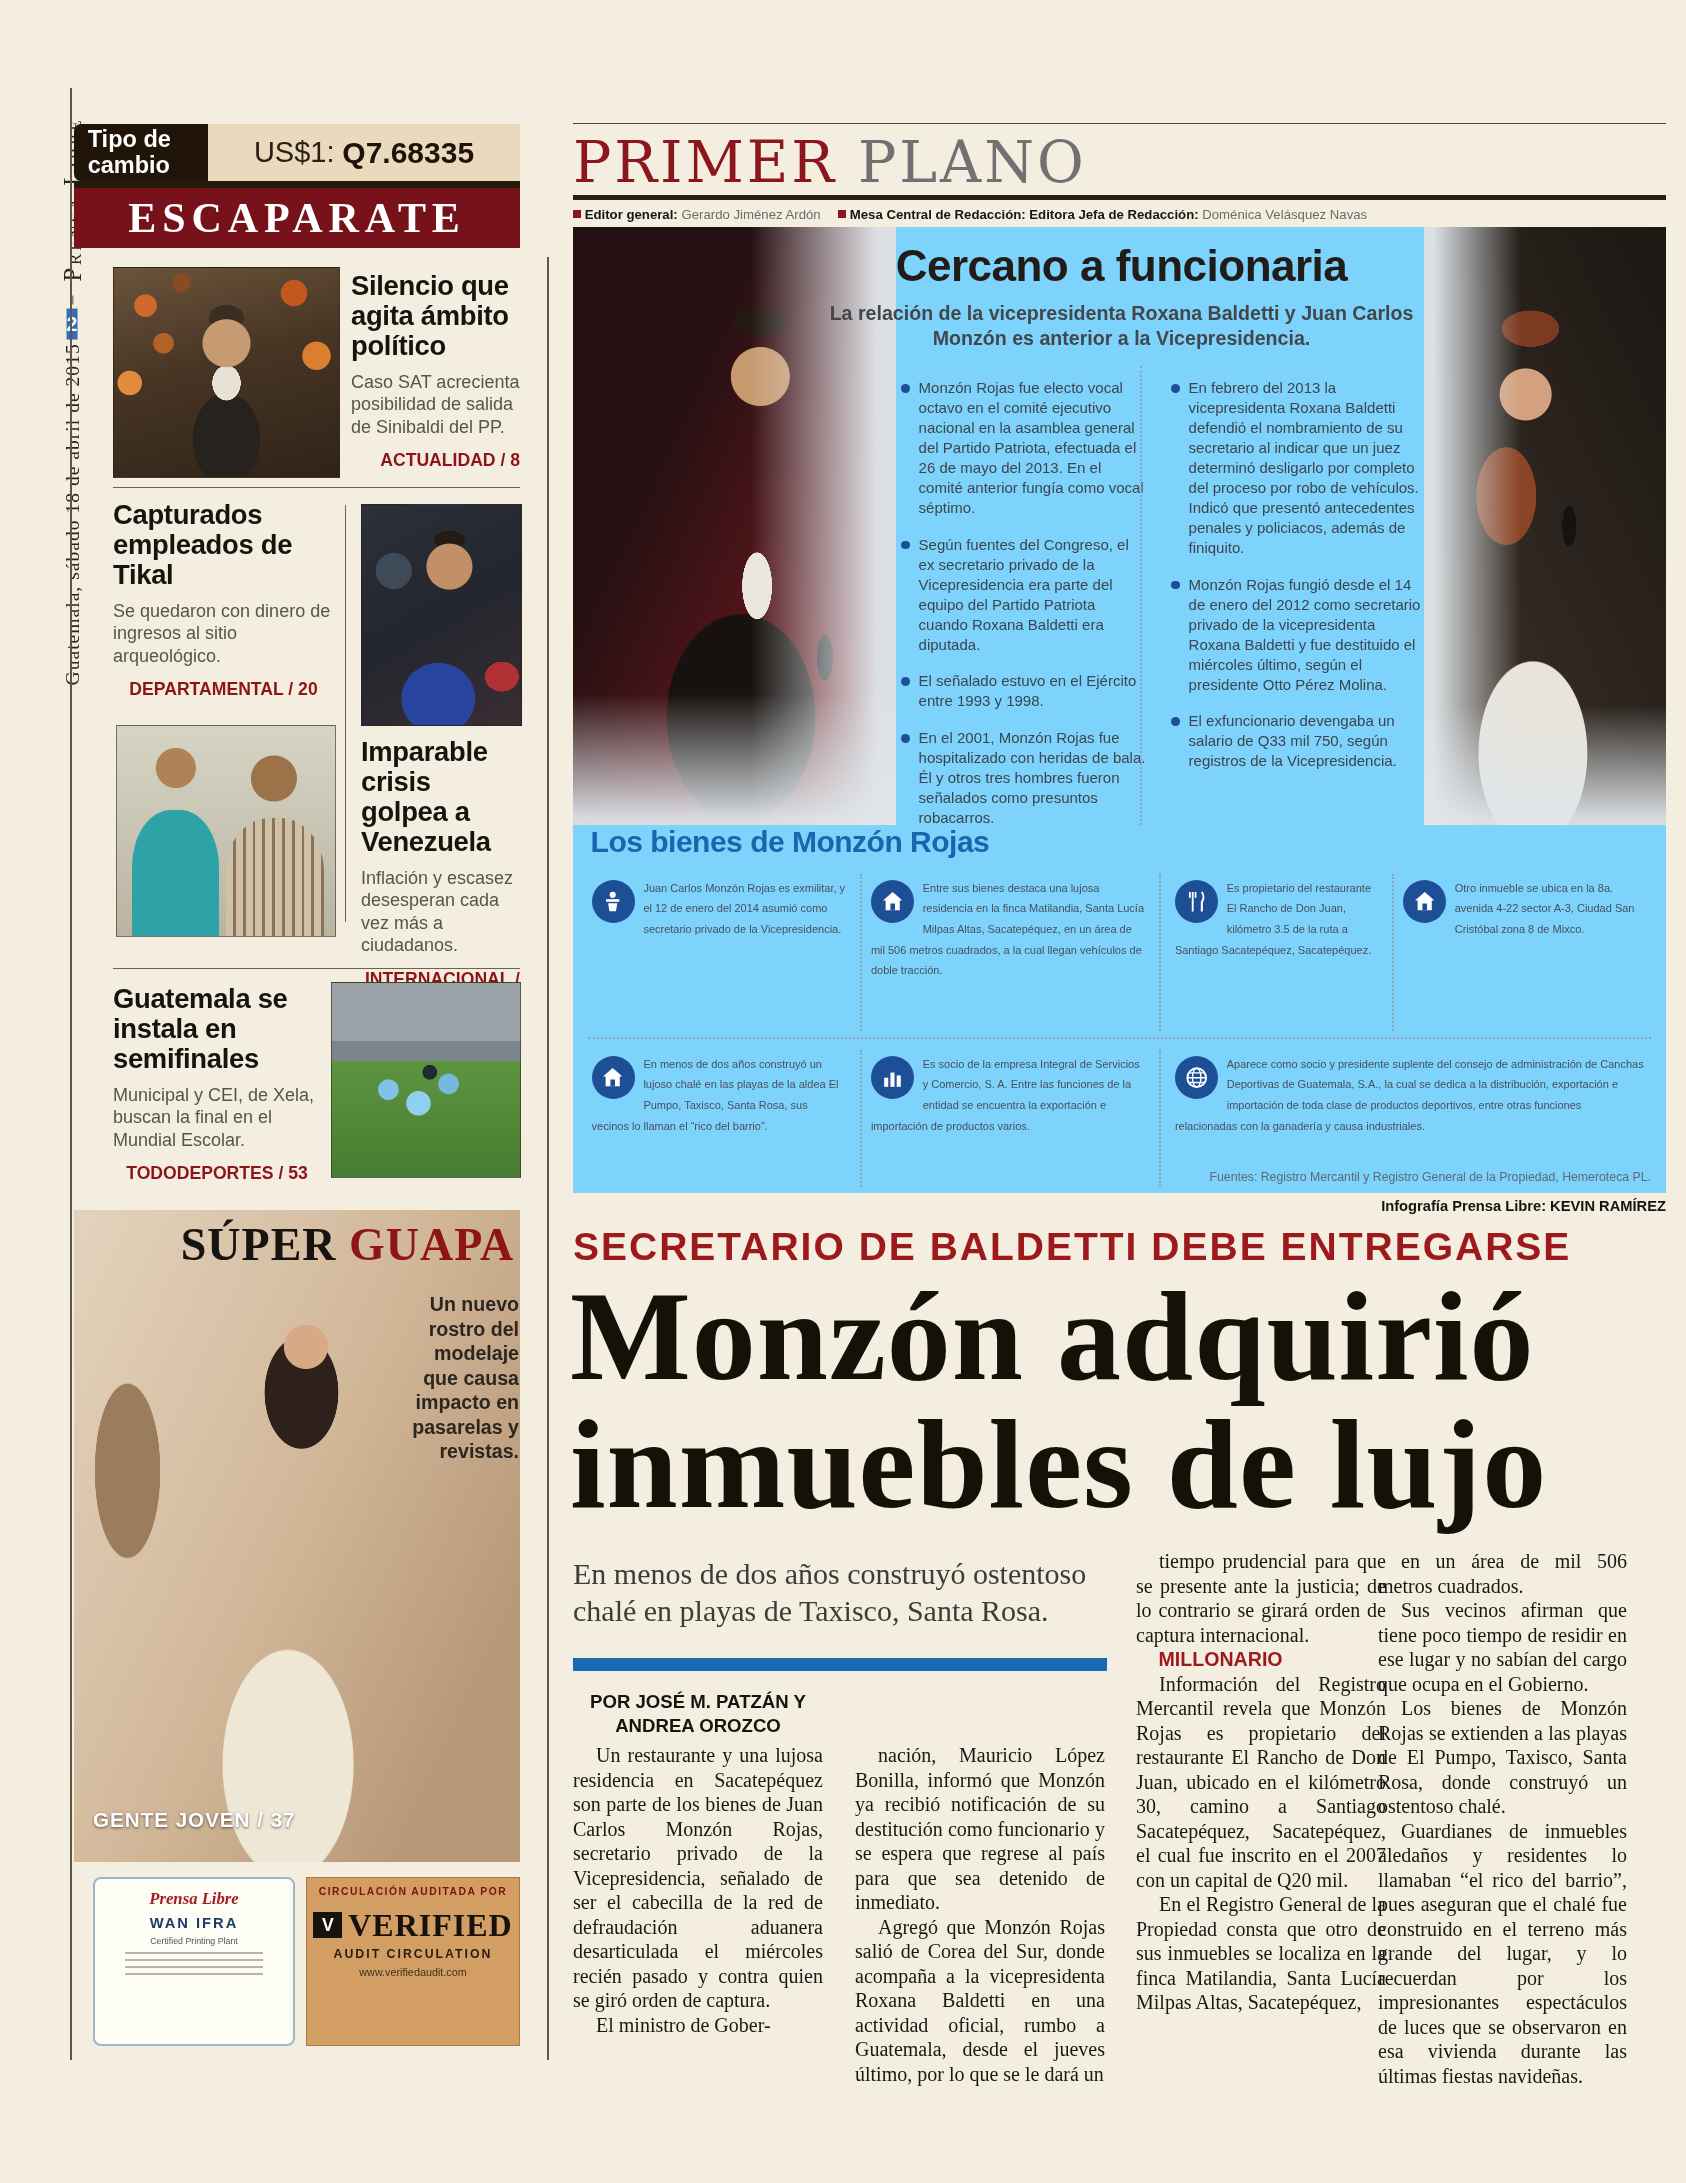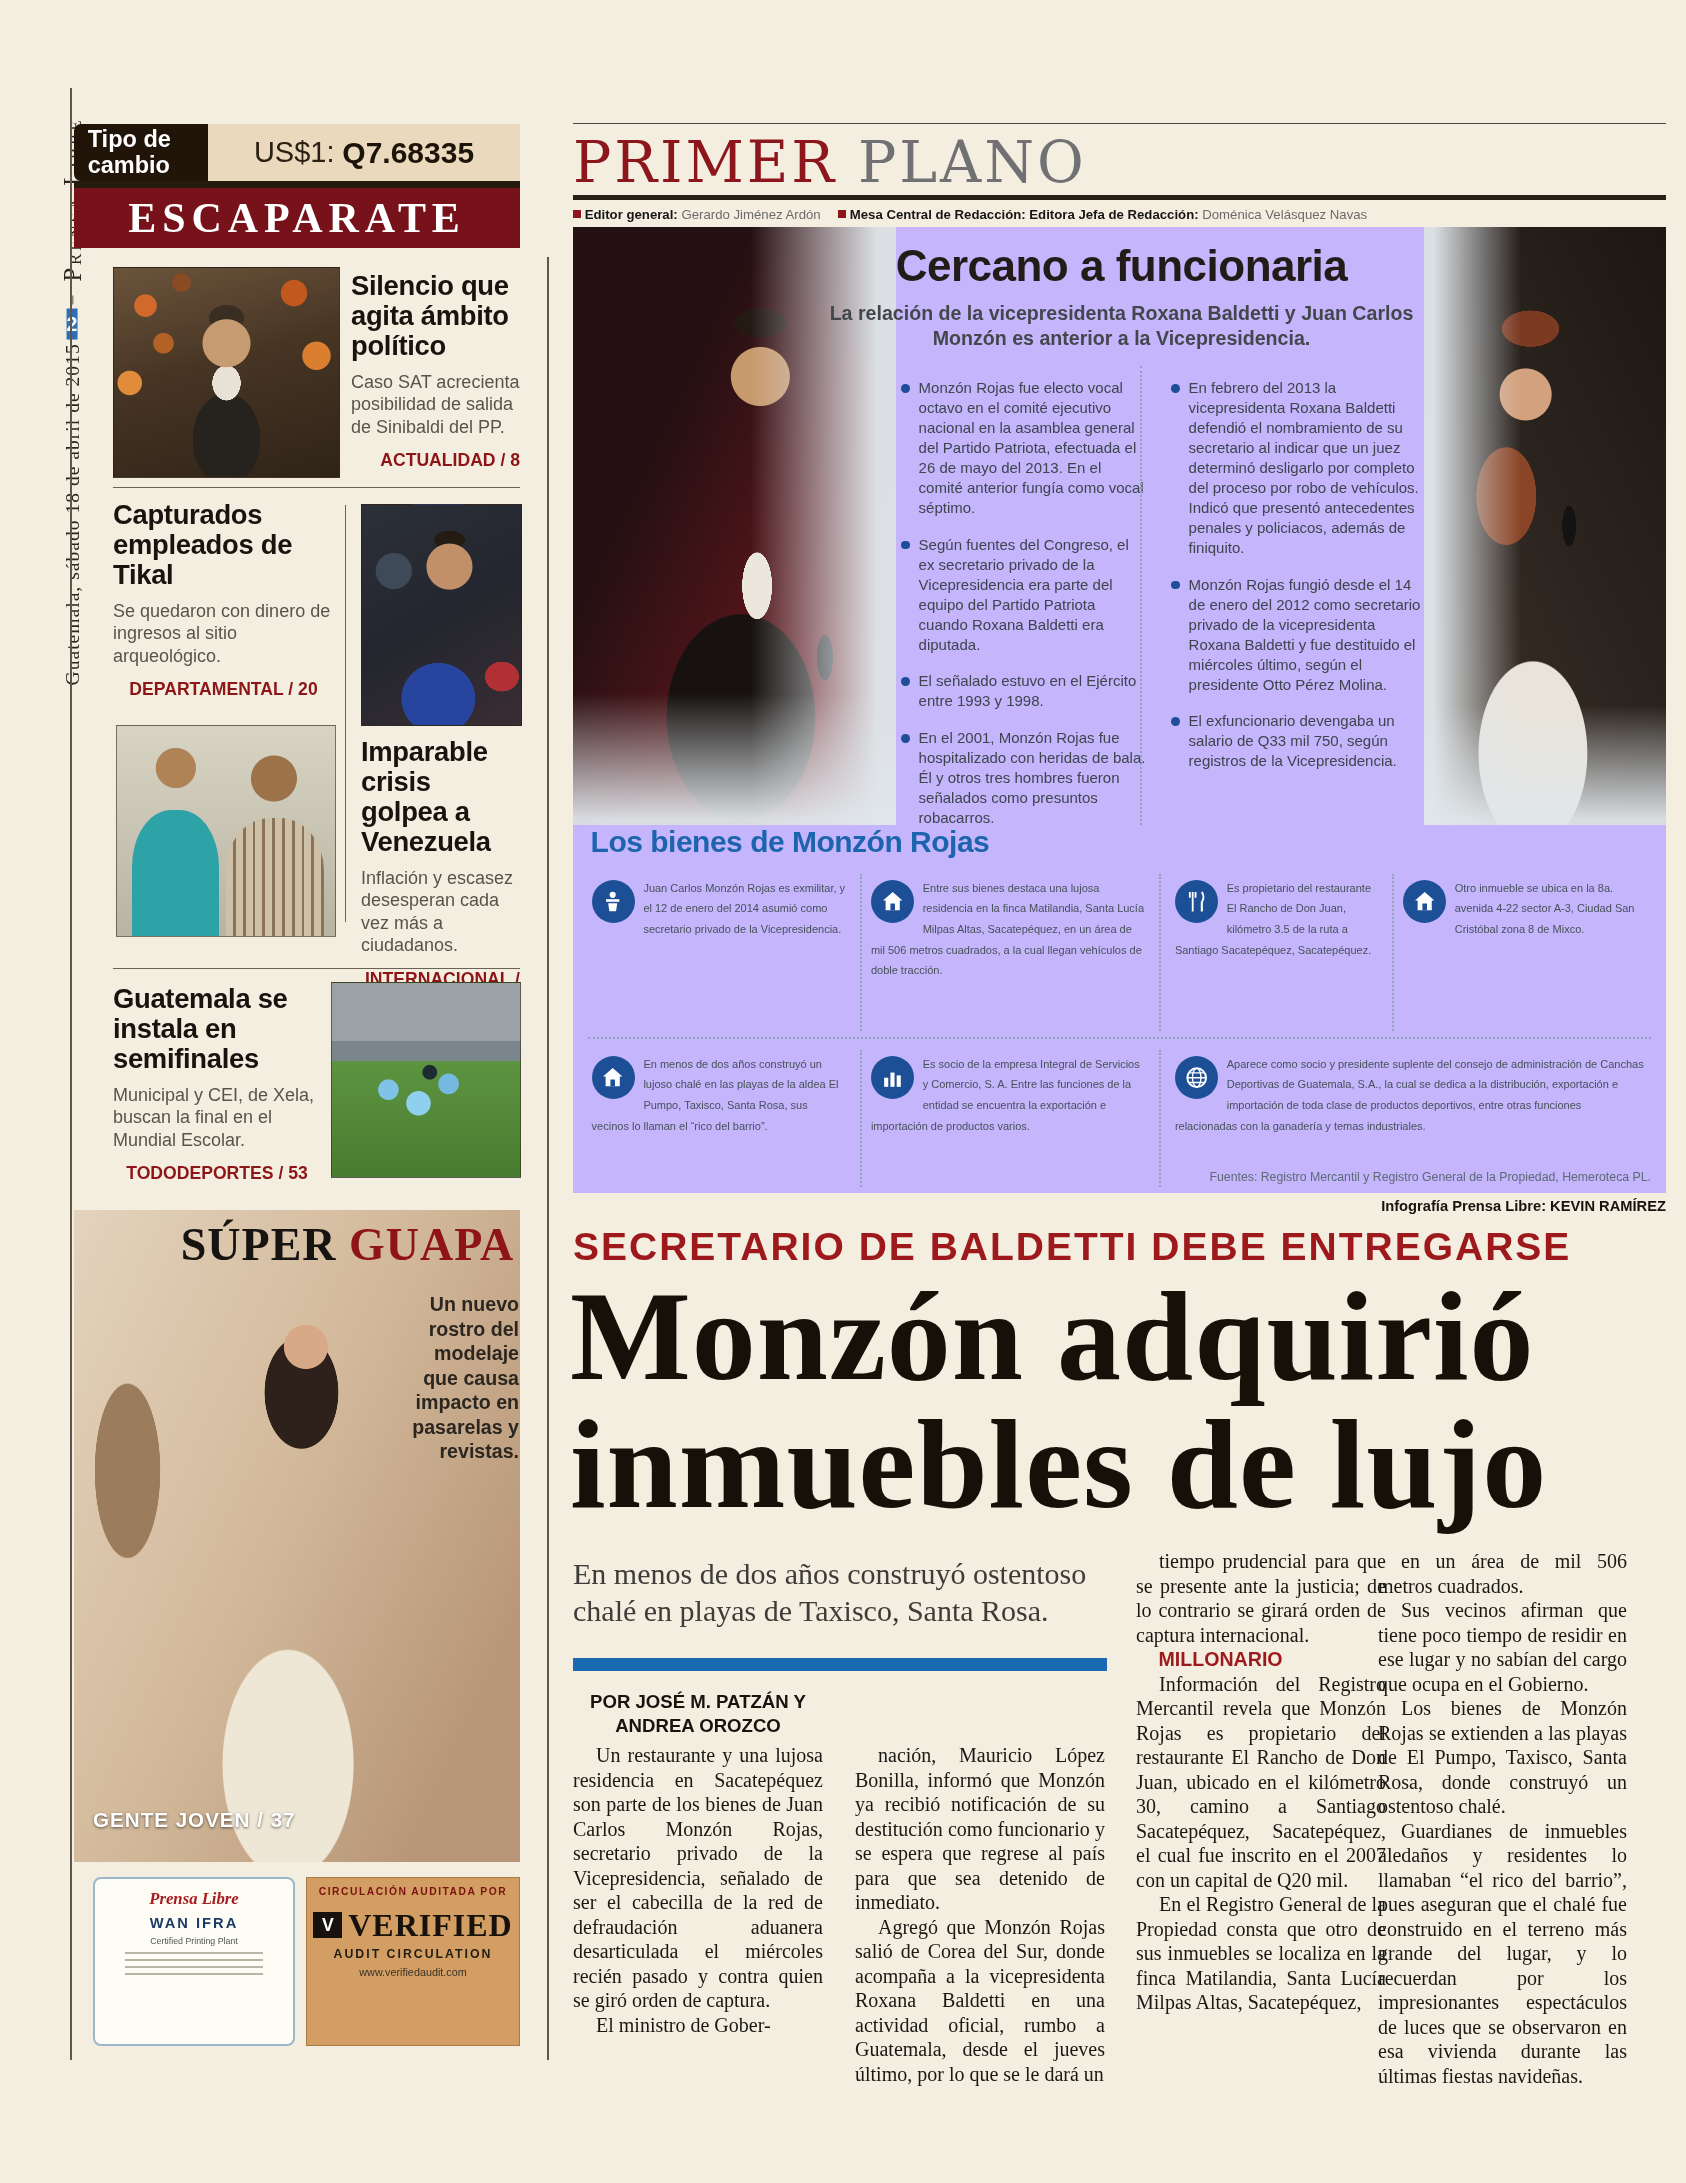--- a/index.html
+++ b/index.html
@@ -117,21 +117,21 @@
   .mh-topline{left:573px;top:123px;width:1093px;height:1px;background:#4a453d;}
   .mh-title{left:573px;top:129px;width:1093px;font-family:"DejaVu Serif",serif;font-size:57px;letter-spacing:2.9px;}
   .mh-title .red{color:#8c161b;} .mh-title .gray{color:#717173;}
   .mh-thick{left:573px;top:195px;width:1093px;height:4.9px;background:#2a1f15;}
   .mh-editors{left:573px;top:207px;width:1093px;font-size:13.2px;color:#6b6b6b;}
   .mh-editors b{color:#161616;}
   .sq{display:inline-block;width:7.8px;height:7.8px;background:#8c161b;margin-right:3.9px;position:relative;top:-1px;}
   .sq2{margin-left:13.7px;}
 
   
-  .info{left:573px;top:227px;width:1093px;height:966px;background:#c4b5fd;}
+  .info{left:573px;top:227px;width:1093px;height:966px;background:#7dd3fc;}
   .info .abs{position:absolute;}
   .ph-monzon{left:0;top:0;width:323px;height:598px;border:none;background:
     radial-gradient(circle at 58% 25%, #c79a6e 0 29px, rgba(0,0,0,0) 30px),
     radial-gradient(ellipse 43px 23.5px at 58% 16%, #241a14 0 60%, rgba(0,0,0,0) 61%),
     radial-gradient(ellipse 25.5px 57px at 57% 60%, #ece7dd 0 58%, rgba(0,0,0,0) 59%),
     radial-gradient(ellipse 127px 176px at 52% 82%, #17120f 0 58%, rgba(0,0,0,0) 59%),
     radial-gradient(ellipse 13.7px 39px at 78% 72%, #101010 0 58%, rgba(0,0,0,0) 59%),
     linear-gradient(115deg,#241012 0 30%,#4a1418 55%,#6b1a1f 80%,#7c232a);}
   .ph-monzon::after{content:"";position:absolute;inset:0;background:
     linear-gradient(to right, rgba(224,230,234,0) 55%, rgba(224,230,234,.97) 94%),
@@ -366,21 +366,21 @@
       <span>Es socio de la empresa Integral de Servicios y Comercio, S. A. Entre las funciones de la entidad se encuentra la exportación e importación de productos varios.</span>
     </div>
     <div class="abox b7">
       <span class="icon">
         <svg viewBox="0 0 24 24" stroke="#fff" fill="none">
             <circle cx="12" cy="12" r="8.2" stroke-width="1.7"></circle>
             <ellipse cx="12" cy="12" rx="3.7" ry="8.2" stroke-width="1.2"></ellipse>
             <path d="M3.8 12h16.4M5.3 7.8h13.4M5.3 16.2h13.4" stroke-width="1.2"></path>
           </svg>
       </span>
-      <span>Aparece como socio y presidente suplente del consejo de administración de Canchas Deportivas de Guatemala, S.A., la cual se dedica a la distribución, exportación e importación de toda clase de productos deportivos, entre otras funciones relacionadas con la ganadería y temas industriales.</span>
+      <span>Aparece como socio y presidente suplente del consejo de administración de Canchas Deportivas de Guatemala, S.A., la cual se dedica a la distribución, exportación e importación de toda clase de productos deportivos, entre otras funciones relacionadas con la ganadería y causa industriales.</span>
     </div>
 
     <div class="abs info-source">Fuentes: Registro Mercantil y  Registro General de la Propiedad, Hemeroteca PL.</div>
   </div>
   <div class="abs credit">Infografía Prensa Libre: KEVIN RAMÍREZ</div>
 
   <div class="abs kicker">SECRETARIO DE BALDETTI DEBE ENTREGARSE</div>
   <div class="abs headline">
     <div>Monzón adquirió</div>
     <div>inmuebles de lujo</div>

